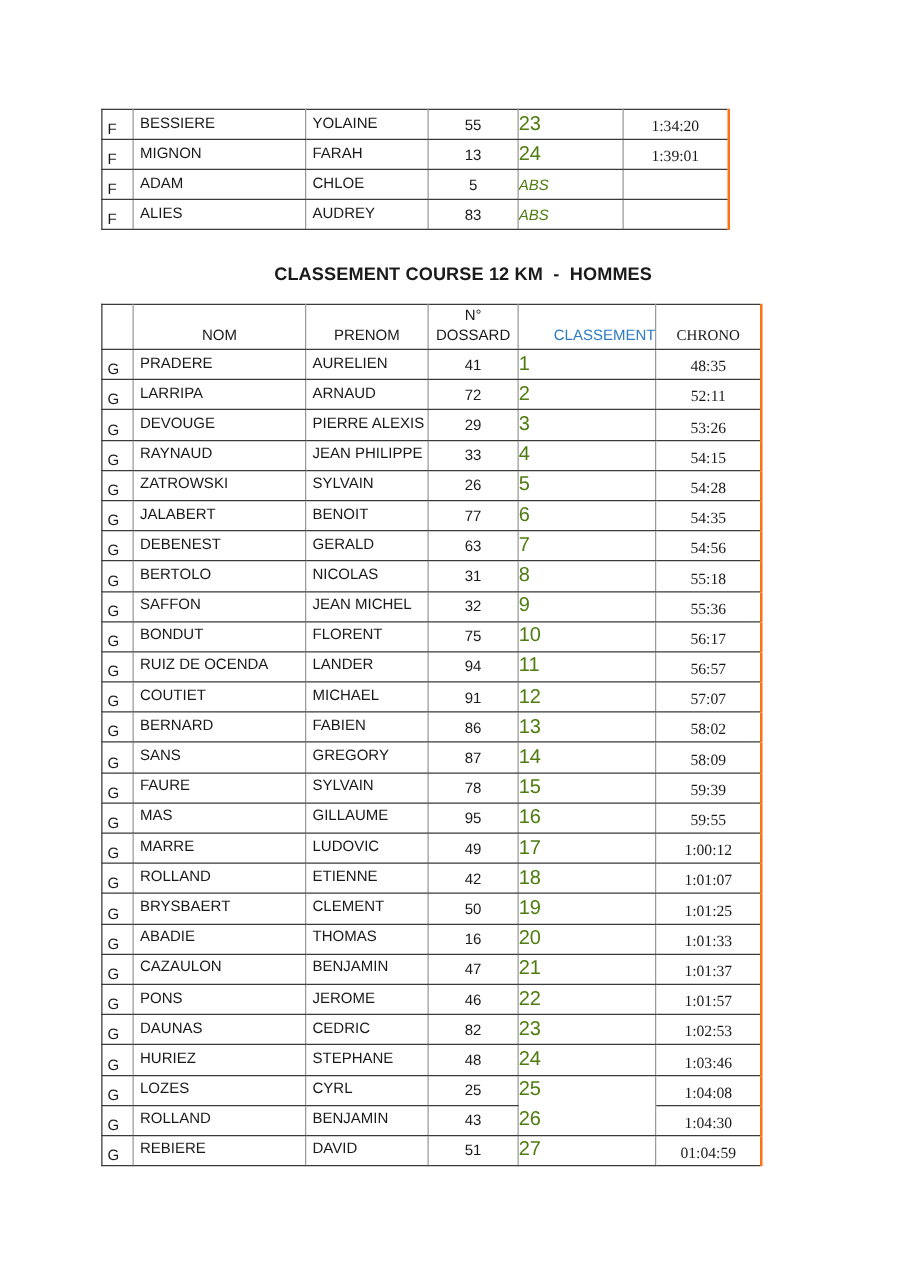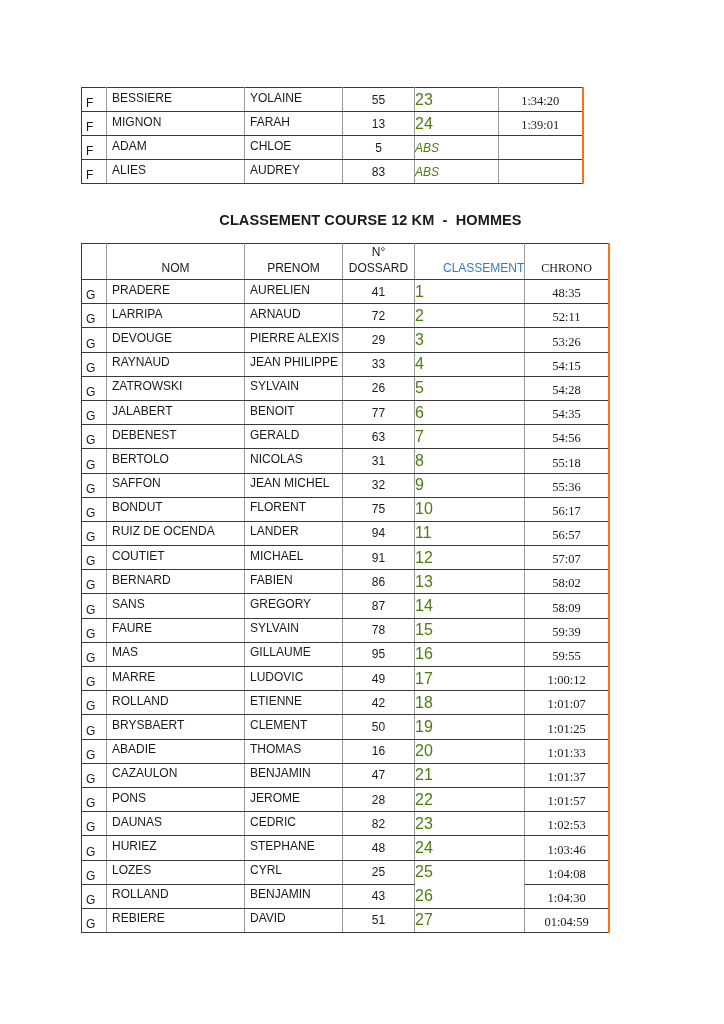--- a/index.html
+++ b/index.html
@@ -272,21 +272,21 @@
         <td class="nom">CAZAULON</td>
         <td class="prenom">BENJAMIN</td>
         <td class="dos">47</td>
         <td class="cls">21</td>
         <td class="chr">1:01:37</td>
       </tr>
       <tr class="row">
         <td class="sex">G</td>
         <td class="nom">PONS</td>
         <td class="prenom">JEROME</td>
-        <td class="dos">28</td>
+        <td class="dos">46</td>
         <td class="cls">22</td>
         <td class="chr">1:01:57</td>
       </tr>
       <tr class="row">
         <td class="sex">G</td>
         <td class="nom">DAUNAS</td>
         <td class="prenom">CEDRIC</td>
         <td class="dos">82</td>
         <td class="cls">23</td>
         <td class="chr">1:02:53</td>

